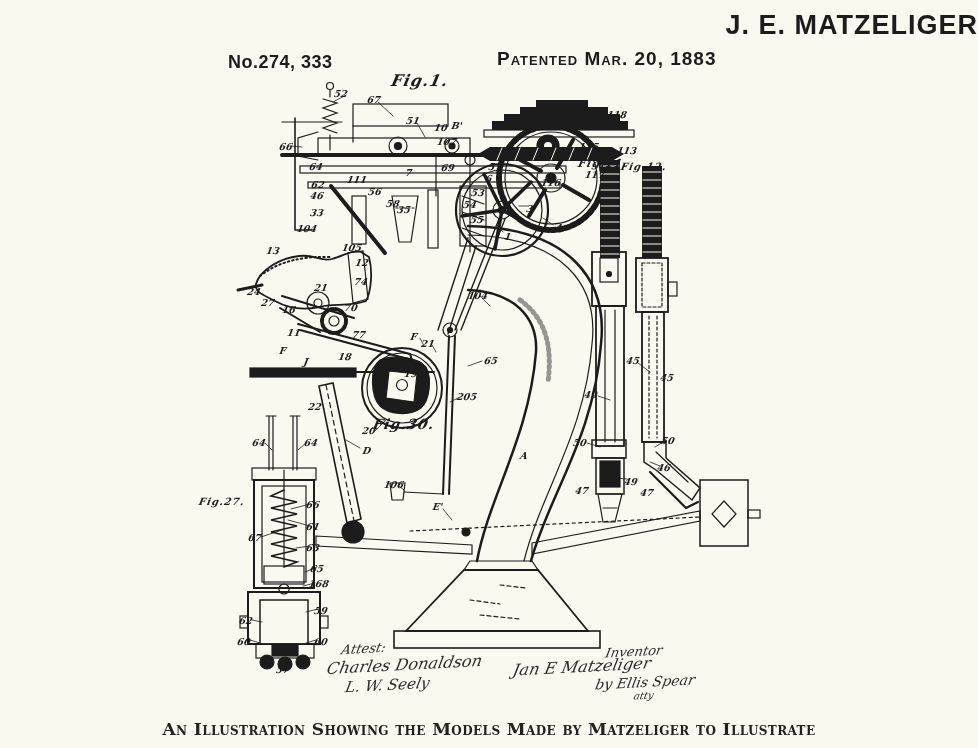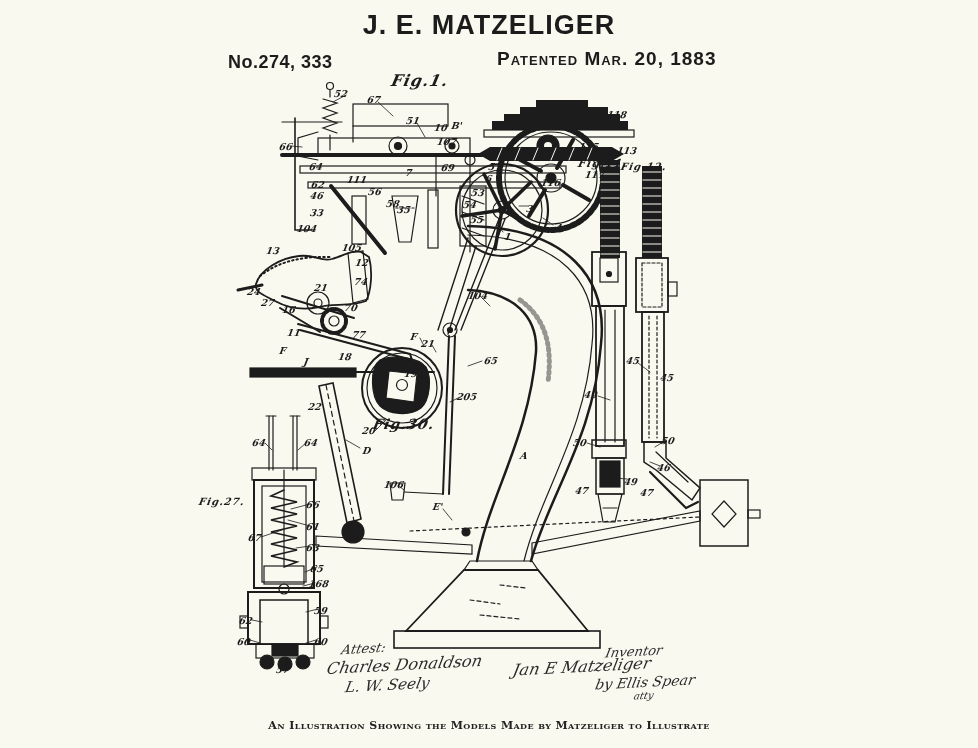--- a/index.html
+++ b/index.html
@@ -7,21 +7,21 @@
     width:978px;height:748px;
     background:#faf9ef;
     font-family:"Liberation Sans", sans-serif;
     color:#1c1c1c;
     overflow:hidden;
     position:relative;
   }
   #page{position:absolute;inset:0;}
   
   .hdr-inventor{
-    position:absolute;left:0;right:0;top:10px;text-align:center;
+    position:absolute;left:0;right:0;top:10px;text-align:right;
     font:bold 27px "Liberation Sans",sans-serif;letter-spacing:1px;
   }
   .hdr-machine{
     position:absolute;left:0;right:0;top:39px;text-align:center;
     font:bold 16px "Liberation Sans",sans-serif;letter-spacing:2.5px;
   }
   .hdr-patno{
     position:absolute;left:228px;top:52px;
     font:bold 18px "Liberation Sans",sans-serif;letter-spacing:.5px;
   }
@@ -49,21 +49,21 @@
   .sig-invlabel{left:606px;top:644px;font-size:13px;}
   .sig-inv{left:514px;top:657px;font-size:16px;}
   .sig-atty{left:596px;top:674px;font-size:14px;}
   .sig-atty2{left:634px;top:690px;font-size:10px;}
   
   .caption1,.caption2{
     position:absolute;left:0;right:0;text-align:center;
     font-family:"DejaVu Serif",serif;font-weight:bold;
     font-variant:small-caps;color:#222;
   }
-  .caption1{top:719px;font-size:11px;letter-spacing:.4px;}
+  .caption1{top:719px;font-size:17px;letter-spacing:.4px;}
   .caption2{top:733px;font-size:10px;letter-spacing:.4px;}
   svg{position:absolute;left:0;top:0;}
 </style>
 </head>
 <body>
 
 <div id="page">
 
   <div class="hdr-inventor">J. E. MATZELIGER</div>
   <div class="hdr-patno">No.274, 333</div>

